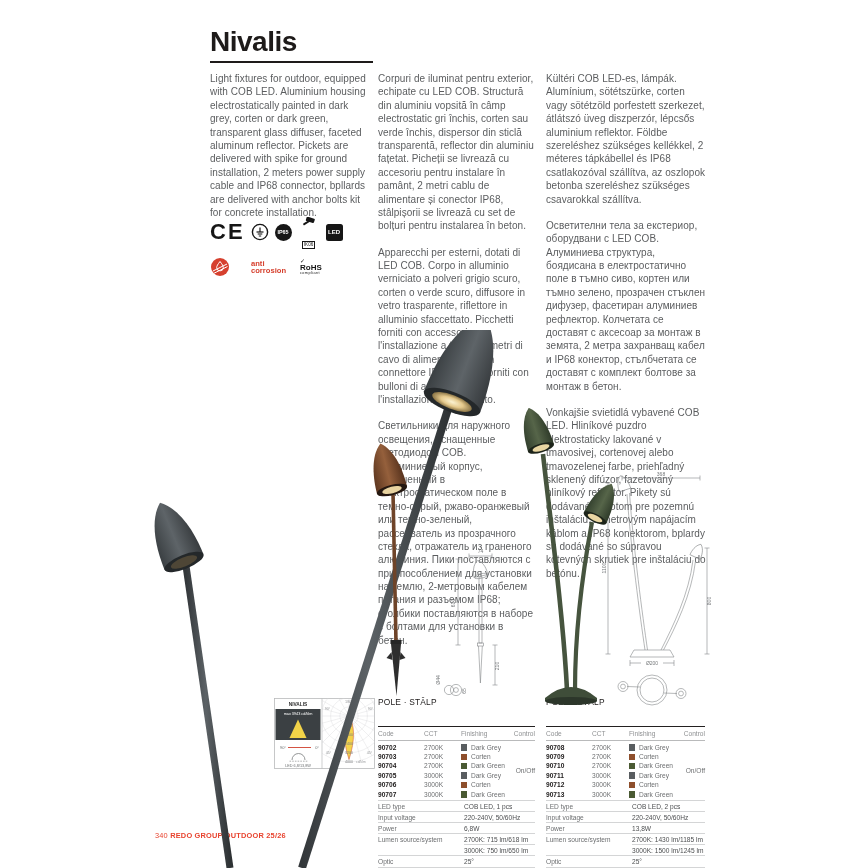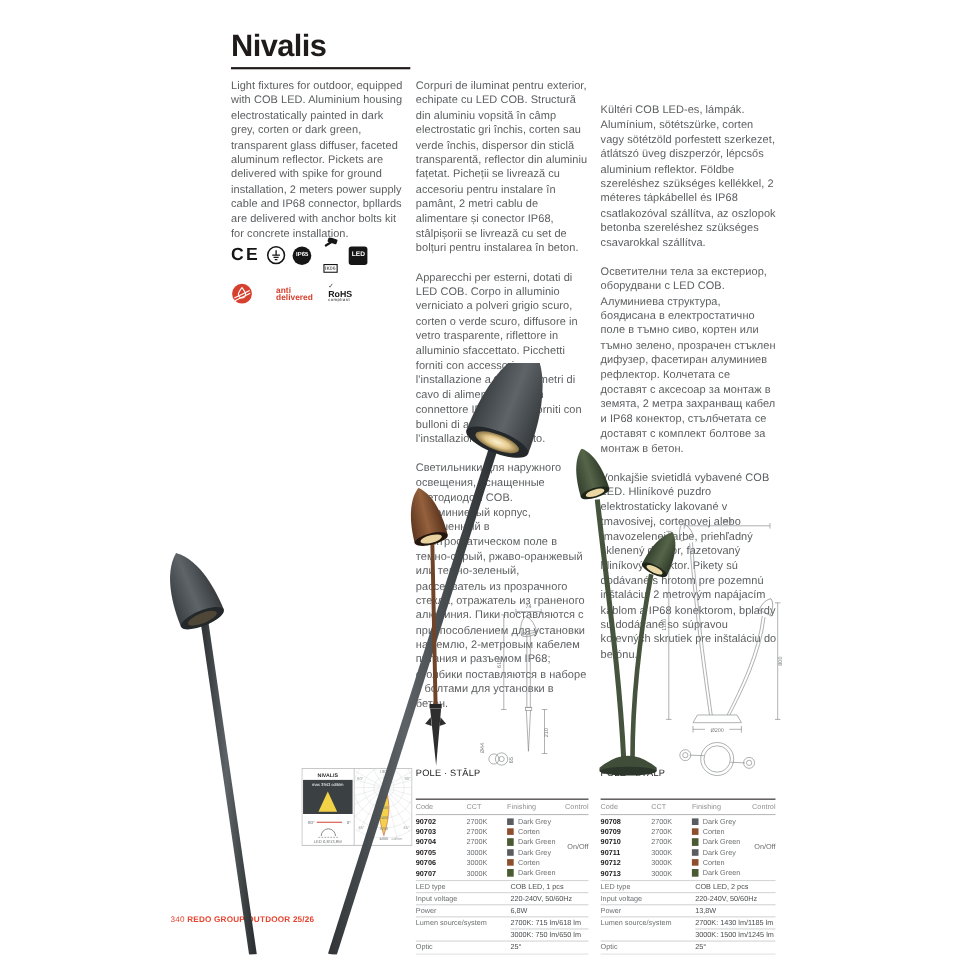--- a/index.html
+++ b/index.html
@@ -7,25 +7,25 @@
         font-family:"Liberation Sans",sans-serif;color:#5b5d5f;}
   .abs{position:absolute;}
   
   .title-wrap{left:210px;top:28px;width:163px;padding-bottom:5px;border-bottom:2px solid #1e1b1a;}
   .title{font-size:28px;font-weight:700;color:#1e1b1a;letter-spacing:-.5px;line-height:1;}
   
   .col{font-size:10px;line-height:1.34;letter-spacing:.05px;color:#5b5d5f;}
   .col p{margin:0 0 13px 0;}
   .col-en{left:210px;top:72px;width:156px;}
   .col-2{left:378px;top:72px;width:156px;}
-  .col-3{left:546px;top:72px;width:160px;margin-top:22px;}
+  .col-3{left:546px;top:72px;width:160px;}
   
   .certs{left:210px;top:214px;width:165px;}
   .cert-row{display:flex;align-items:center;gap:6px;}
-  .ce-text{font-size:16px;font-weight:700;color:#161616;letter-spacing:2px;line-height:1;}
+  .ce-text{font-size:22px;font-weight:700;color:#161616;letter-spacing:2px;line-height:1;}
   .badge-circle{width:17px;height:17px;border-radius:50%;background:#161616;color:#fff;
     font-size:5.4px;font-weight:700;display:flex;align-items:center;justify-content:center;}
   .badge-square{width:17px;height:17px;border-radius:2.5px;background:#161616;color:#fff;
     font-size:6px;font-weight:700;display:flex;align-items:center;justify-content:center;}
   .ik{width:22px;text-align:center;}
   .ik-label{font-size:4.6px;color:#161616;border:.7px solid #161616;padding:0 1px;display:inline-block;line-height:1.3;}
   .cert-row2{display:flex;align-items:center;gap:4px;margin-top:7px;}
   .anti-label{font-size:7.6px;line-height:.95;color:#d6402e;font-weight:600;margin-left:17px;}
   .rohs{margin-left:10px;text-align:left;color:#161616;line-height:.9;}
   .rohs-check{font-size:6px;display:block;}
@@ -88,21 +88,21 @@
     </div>
     <div class="cert-row2">
       <svg width="20" height="20" viewBox="0 0 20 20">
         <circle cx="10" cy="10" r="9" fill="#d6402e"></circle>
         <line x1="3" y1="14" x2="17" y2="7" stroke="#fff" stroke-width="1"></line>
         <line x1="3.5" y1="16.5" x2="17.5" y2="9.5" stroke="#fff" stroke-width="1"></line>
         <path d="M10,4.5 C12.3,7.5 13.3,9 13.3,10.6 A3.3,3.3 0 0 1 6.7,10.6 C6.7,9 7.7,7.5 10,4.5 Z" fill="none" stroke="#fff" stroke-width="1"></path>
       </svg>
       <span class="anti-label">
         <span>anti</span><br>
-        <span>delivered</span>
+        <span>corrosion</span>
       </span>
       <span class="rohs">
         <span class="rohs-check">✓</span>
         <span class="rohs-name">RoHS</span>
         <span class="rohs-sub">compliant</span>
       </span>
     </div>
   </div>
 
   <div class="abs col col-2">

